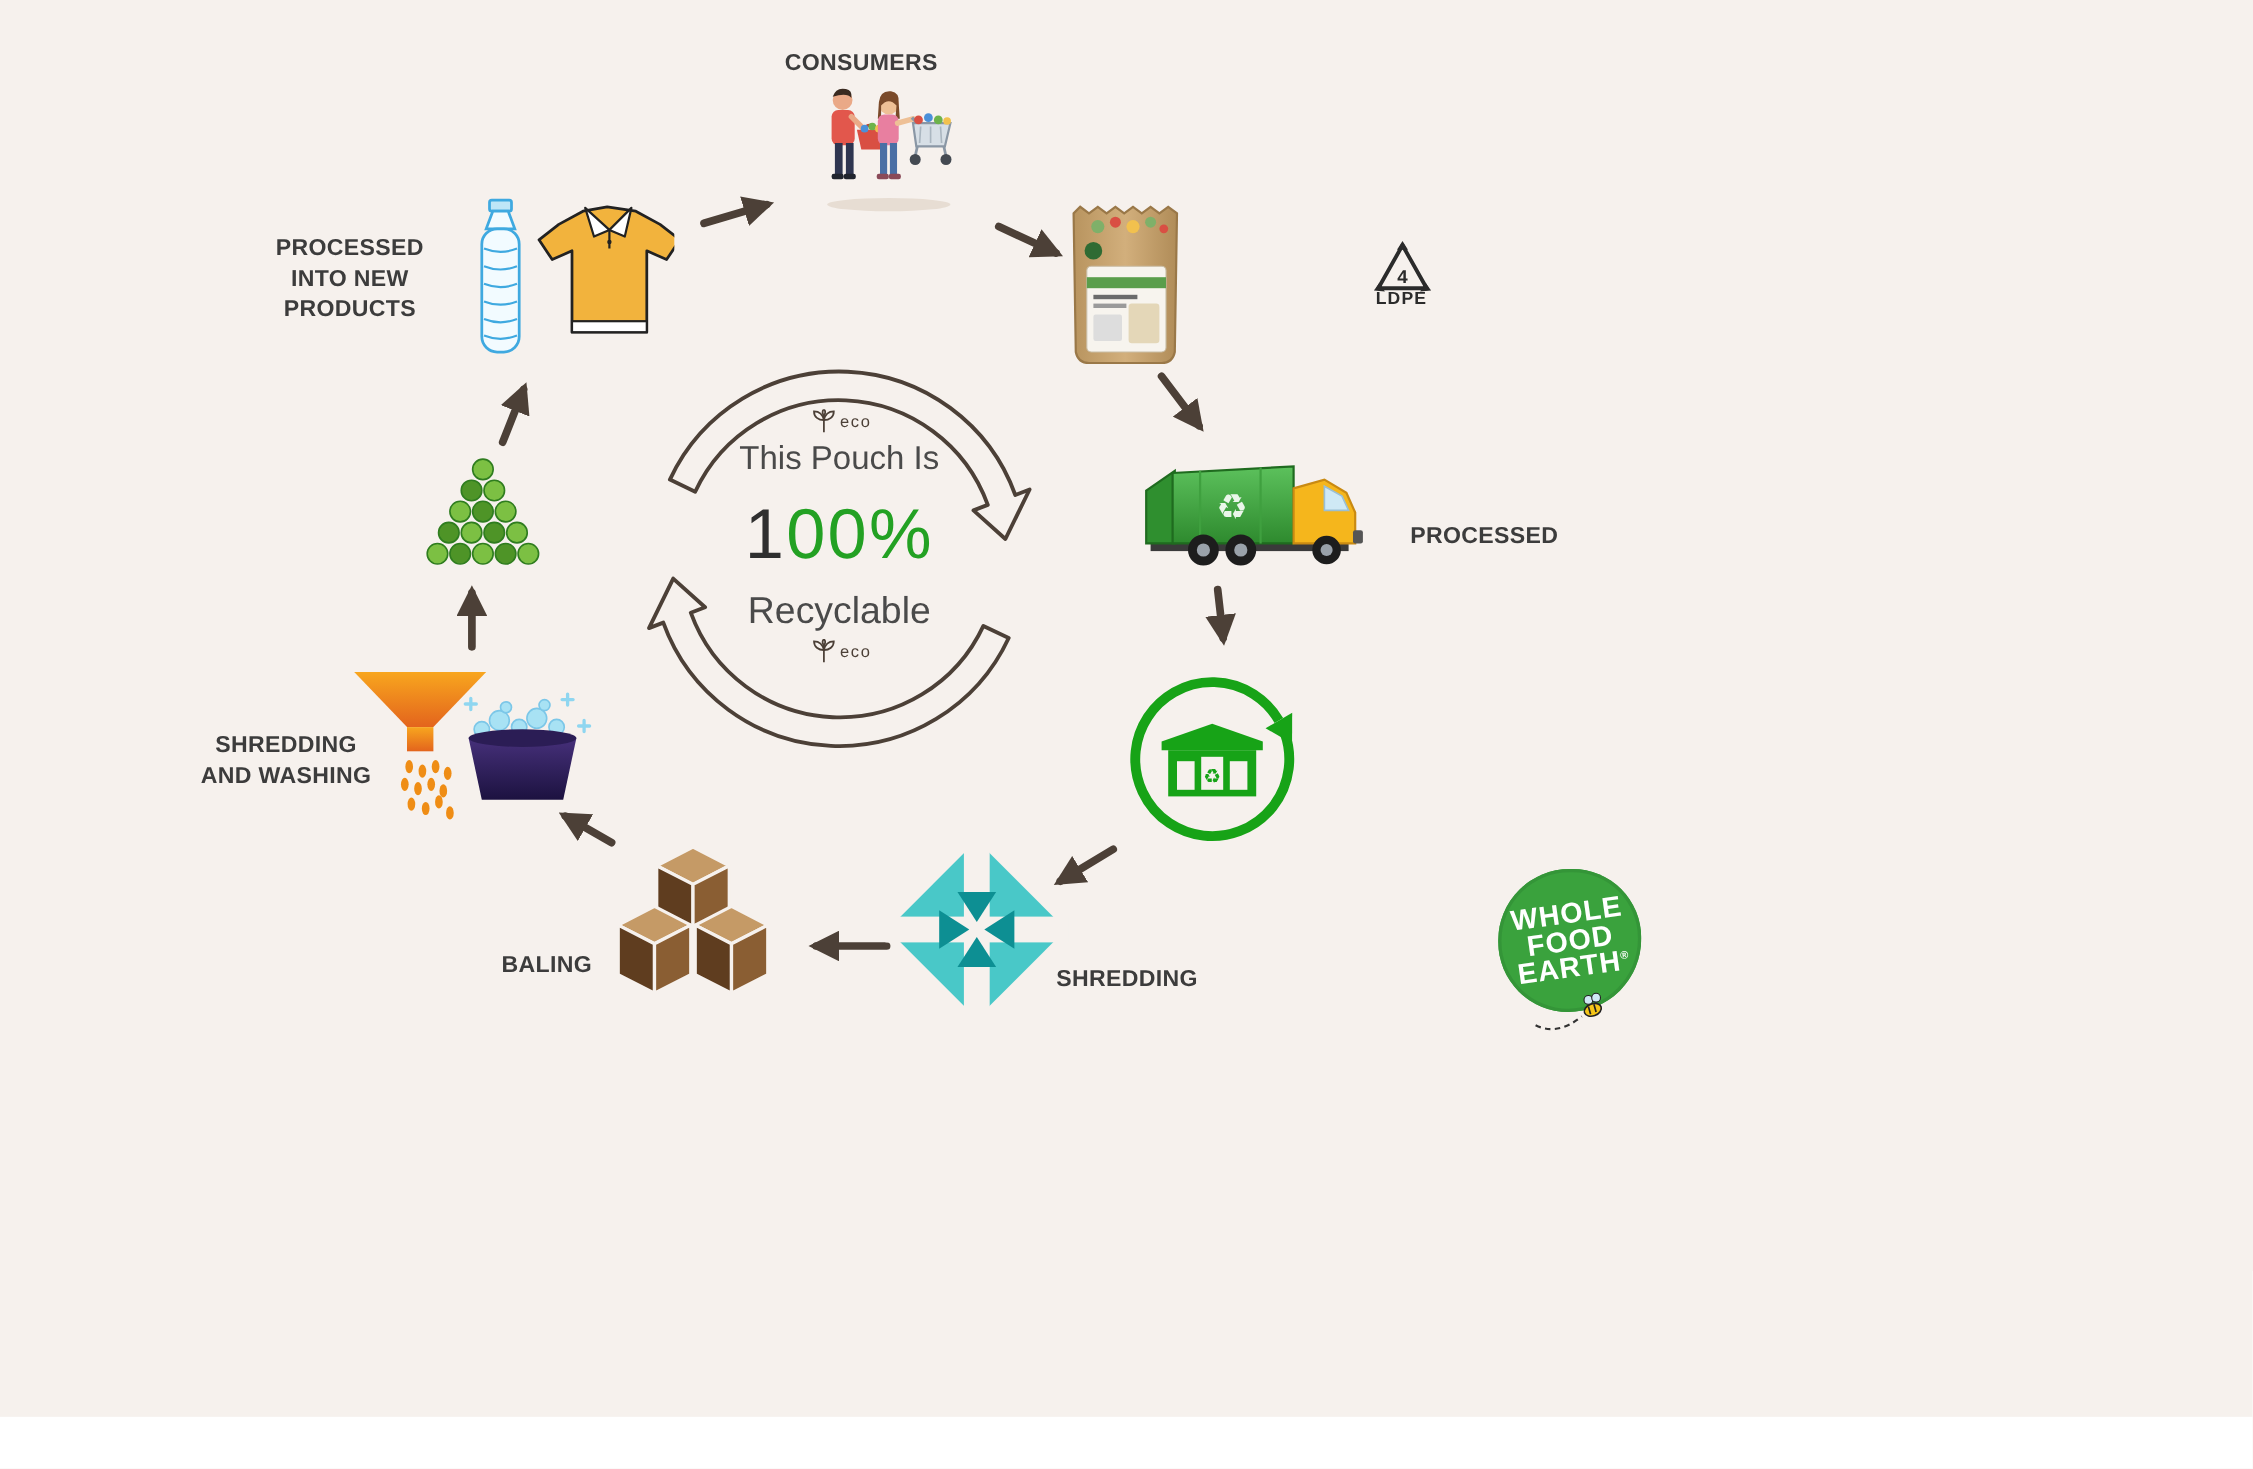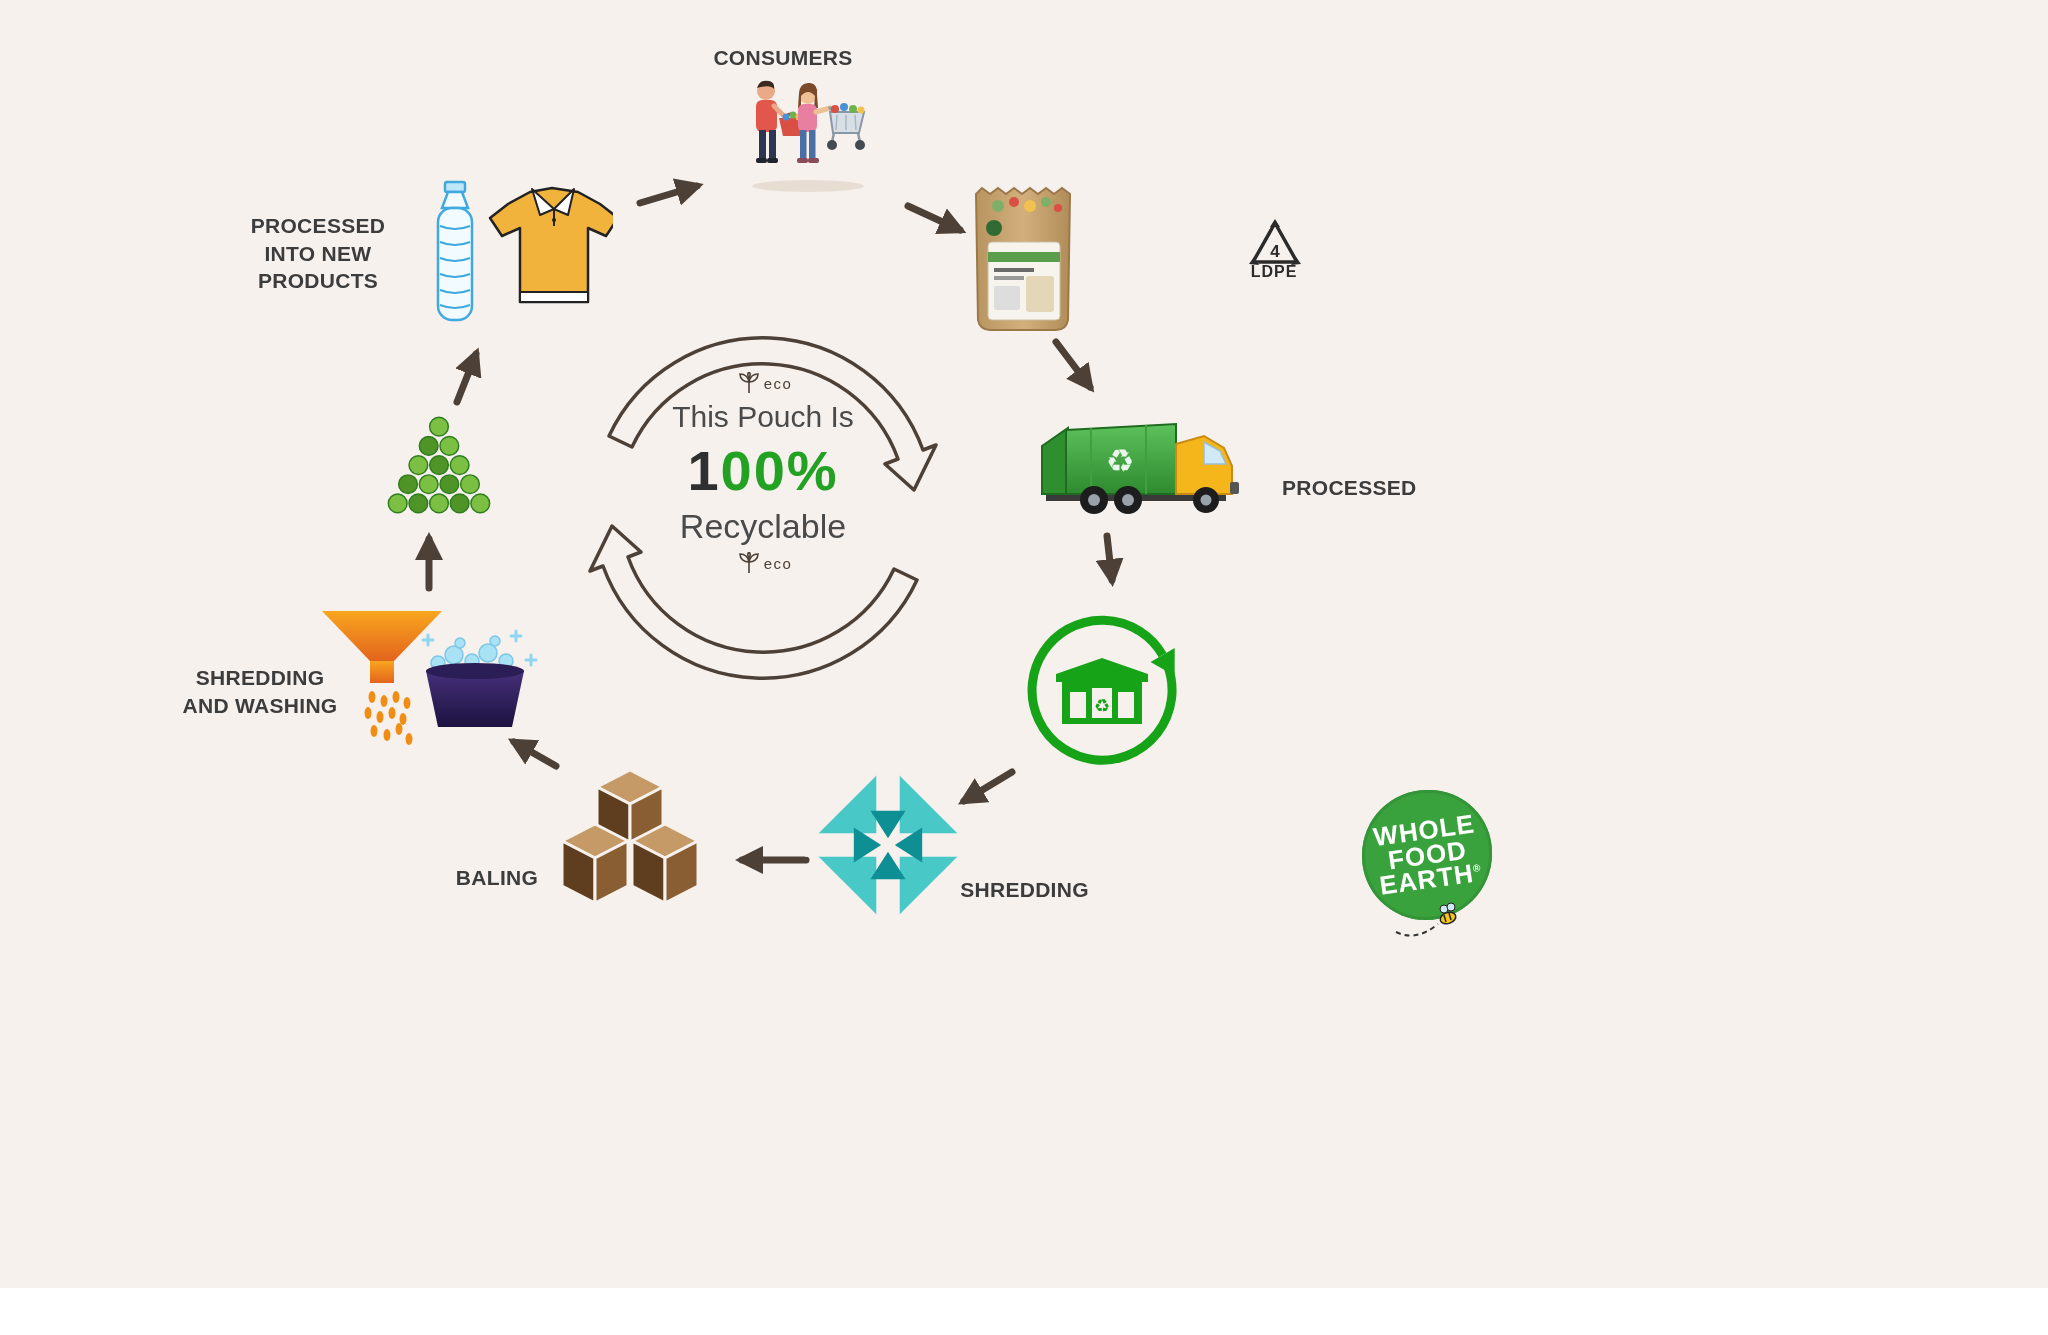--- a/index.html
+++ b/index.html
@@ -12,21 +12,21 @@
     position:absolute;font-weight:700;font-size:21px;line-height:1.32;
     color:#3c3c3c;text-align:center;white-space:pre-line;letter-spacing:.3px;
   }
   .center-col{
     position:absolute;left:633px;top:372px;width:260px;
     display:flex;flex-direction:column;align-items:center;gap:4px;
   }
   .eco-wrap{display:flex;flex-direction:row;align-items:center;gap:0;}
   .eco-text{font-size:15px;color:#4c4037;letter-spacing:1.5px;}
   .c-line1{font-size:30px;color:#4a4a4a;margin-top:2px;}
-  .c-big{font-size:56px;font-weight:700;letter-spacing:2px;color:#2f2f2f;margin:0 0;}
+  .c-big{font-size:64px;font-weight:400;letter-spacing:2px;color:#2f2f2f;margin:10px 0;}
   .c-big .green{color:#23a123;}
   .c-line3{font-size:34px;color:#4a4a4a;margin-bottom:2px;}
   .ldpe-num{font-weight:700;font-size:17px;fill:#2b2b2b;}
   .ldpe-label{
     position:absolute;left:1238px;top:263px;width:72px;text-align:center;
     font-weight:700;font-size:16px;color:#2b2b2b;letter-spacing:1px;
   }
   .logo-circle{
     position:absolute;left:1362px;top:790px;width:130px;height:130px;
     background:#3aa23d;border-radius:50% 48% 51% 49%;

